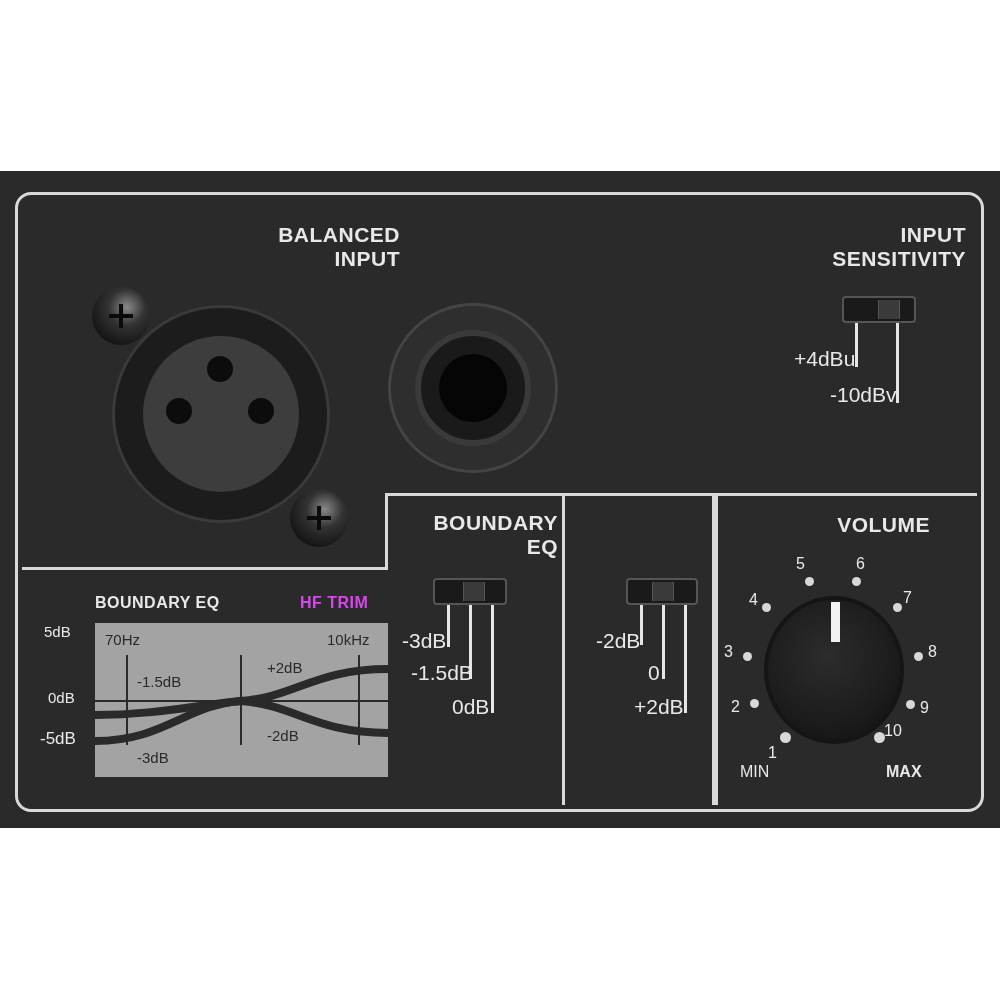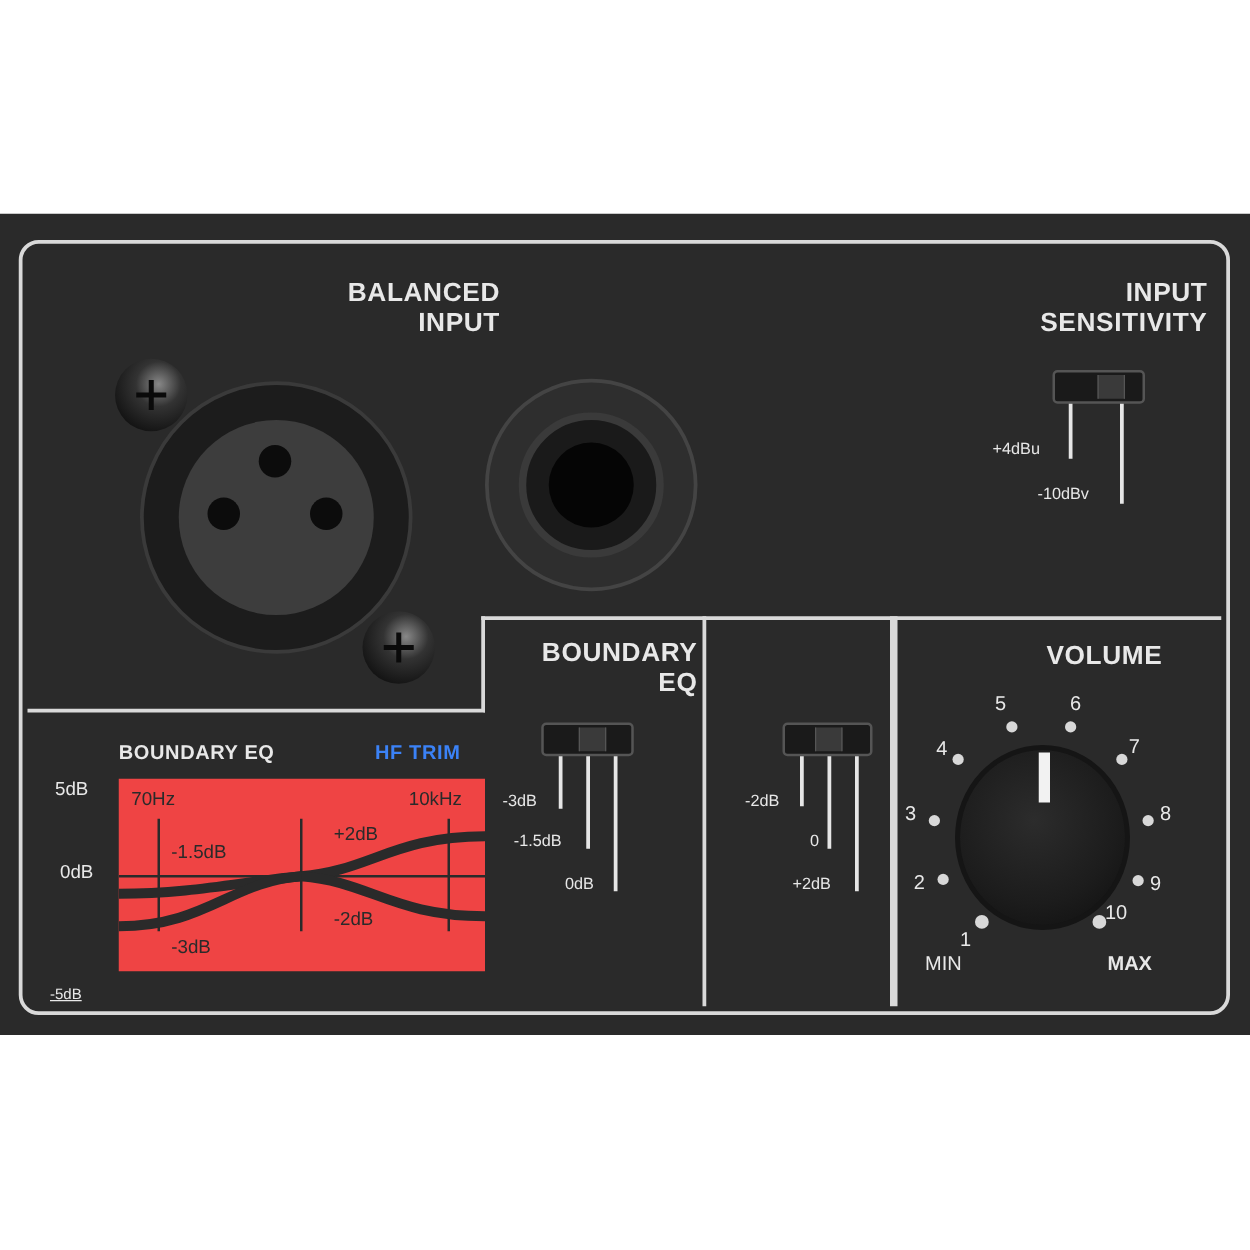--- a/index.html
+++ b/index.html
@@ -1,20 +1,20 @@
 <!DOCTYPE html>
 <html><head>
 <meta charset="utf-8">
 <style>
   html,body{margin:0;padding:0;}
   body{width:1000px;height:1000px;background:#ffffff;position:relative;overflow:hidden;font-family:"Liberation Sans",sans-serif;}
   .panel{position:absolute;left:0;top:171px;width:1000px;height:657px;background:#2a2a2a;}
   .outline{position:absolute;border:3px solid #d9d9d9;box-sizing:border-box;}
   .lbl{position:absolute;color:#e8e8e8;font-weight:bold;text-align:right;font-size:21px;line-height:24px;letter-spacing:0.5px;}
-  .small{position:absolute;color:#e8e8e8;font-size:13px;line-height:16px;}
+  .small{position:absolute;color:#e8e8e8;font-size:21px;line-height:16px;}
   .abs{position:absolute;}
   .tick{position:absolute;background:#e6e6e6;width:3px;}
   .switch{position:absolute;background:#1a1a1a;border:2px solid #555;border-radius:4px;box-sizing:border-box;}
   .knob-thumb{position:absolute;background:#3a3a3a;border-left:1px solid #555;border-right:1px solid #555;}
   .dot{position:absolute;width:9px;height:9px;border-radius:50%;background:#d8d8d8;}
   .num{position:absolute;color:#e8e8e8;font-size:16px;}
   .screw{position:absolute;border-radius:50%;background:radial-gradient(circle at 60% 35%, #888 0%, #333 35%, #111 80%);}
   .screw::before,.screw::after{content:"";position:absolute;background:#0a0a0a;}
   .screw::before{left:30%;right:30%;top:46%;height:8%;}
   .screw::after{top:30%;bottom:30%;left:46%;width:8%;}
@@ -114,27 +114,27 @@
   <div class="dot" style="left:914px;top:481px;"></div>
   <div class="num" style="left:928px;top:472px;">8</div>
   <div class="dot" style="left:906px;top:529px;"></div>
   <div class="num" style="left:920px;top:528px;">9</div>
   <div class="dot" style="left:874px;top:561px;width:11px;height:11px;"></div>
   <div class="num" style="left:884px;top:551px;">10</div>
   <div class="small" style="left:740px;top:593px;font-size:16px;">MIN</div>
   <div class="small" style="left:886px;top:593px;font-size:16px;font-weight:bold;">MAX</div>
 
   <div class="abs" style="left:95px;top:423px;color:#e8e8e8;font-weight:bold;font-size:16px;letter-spacing:0.5px;">BOUNDARY EQ</div>
-  <div class="abs" style="left:300px;top:423px;color:#3b82f6;font-weight:bold;font-size:16px;letter-spacing:0.5px;">HF TRIM</div>
+  <div class="abs" style="left:300px;top:423px;color:#d946ef;font-weight:bold;font-size:16px;letter-spacing:0.5px;">HF TRIM</div>
 
   <div class="small" style="left:44px;top:453px;font-size:15px;">5dB</div>
   <div class="small" style="left:48px;top:519px;font-size:15px;">0dB</div>
-  <div class="small" style="left:40px;top:616px;font-size:12px;text-decoration:underline;">-5dB</div>
+  <div class="small" style="left:40px;top:560px;font-size:17px;">-5dB</div>
 
-  <div class="abs" style="left:95px;top:452px;width:293px;height:154px;background:#ef4444;">
+  <div class="abs" style="left:95px;top:452px;width:293px;height:154px;background:#a3a3a3;">
     <svg width="293" height="154" viewBox="0 0 293 154" style="position:absolute;left:0;top:0;">
 
       <line x1="0" y1="78" x2="293" y2="78" stroke="#2a2a2a" stroke-width="2"></line>
 
       <line x1="32" y1="32" x2="32" y2="122" stroke="#2a2a2a" stroke-width="2"></line>
       <line x1="146" y1="32" x2="146" y2="122" stroke="#2a2a2a" stroke-width="2"></line>
       <line x1="264" y1="32" x2="264" y2="122" stroke="#2a2a2a" stroke-width="2"></line>
 
       <path d="M0 92 C 60 92, 100 82, 146 78" stroke="#2a2a2a" stroke-width="8" fill="none"></path>
 

